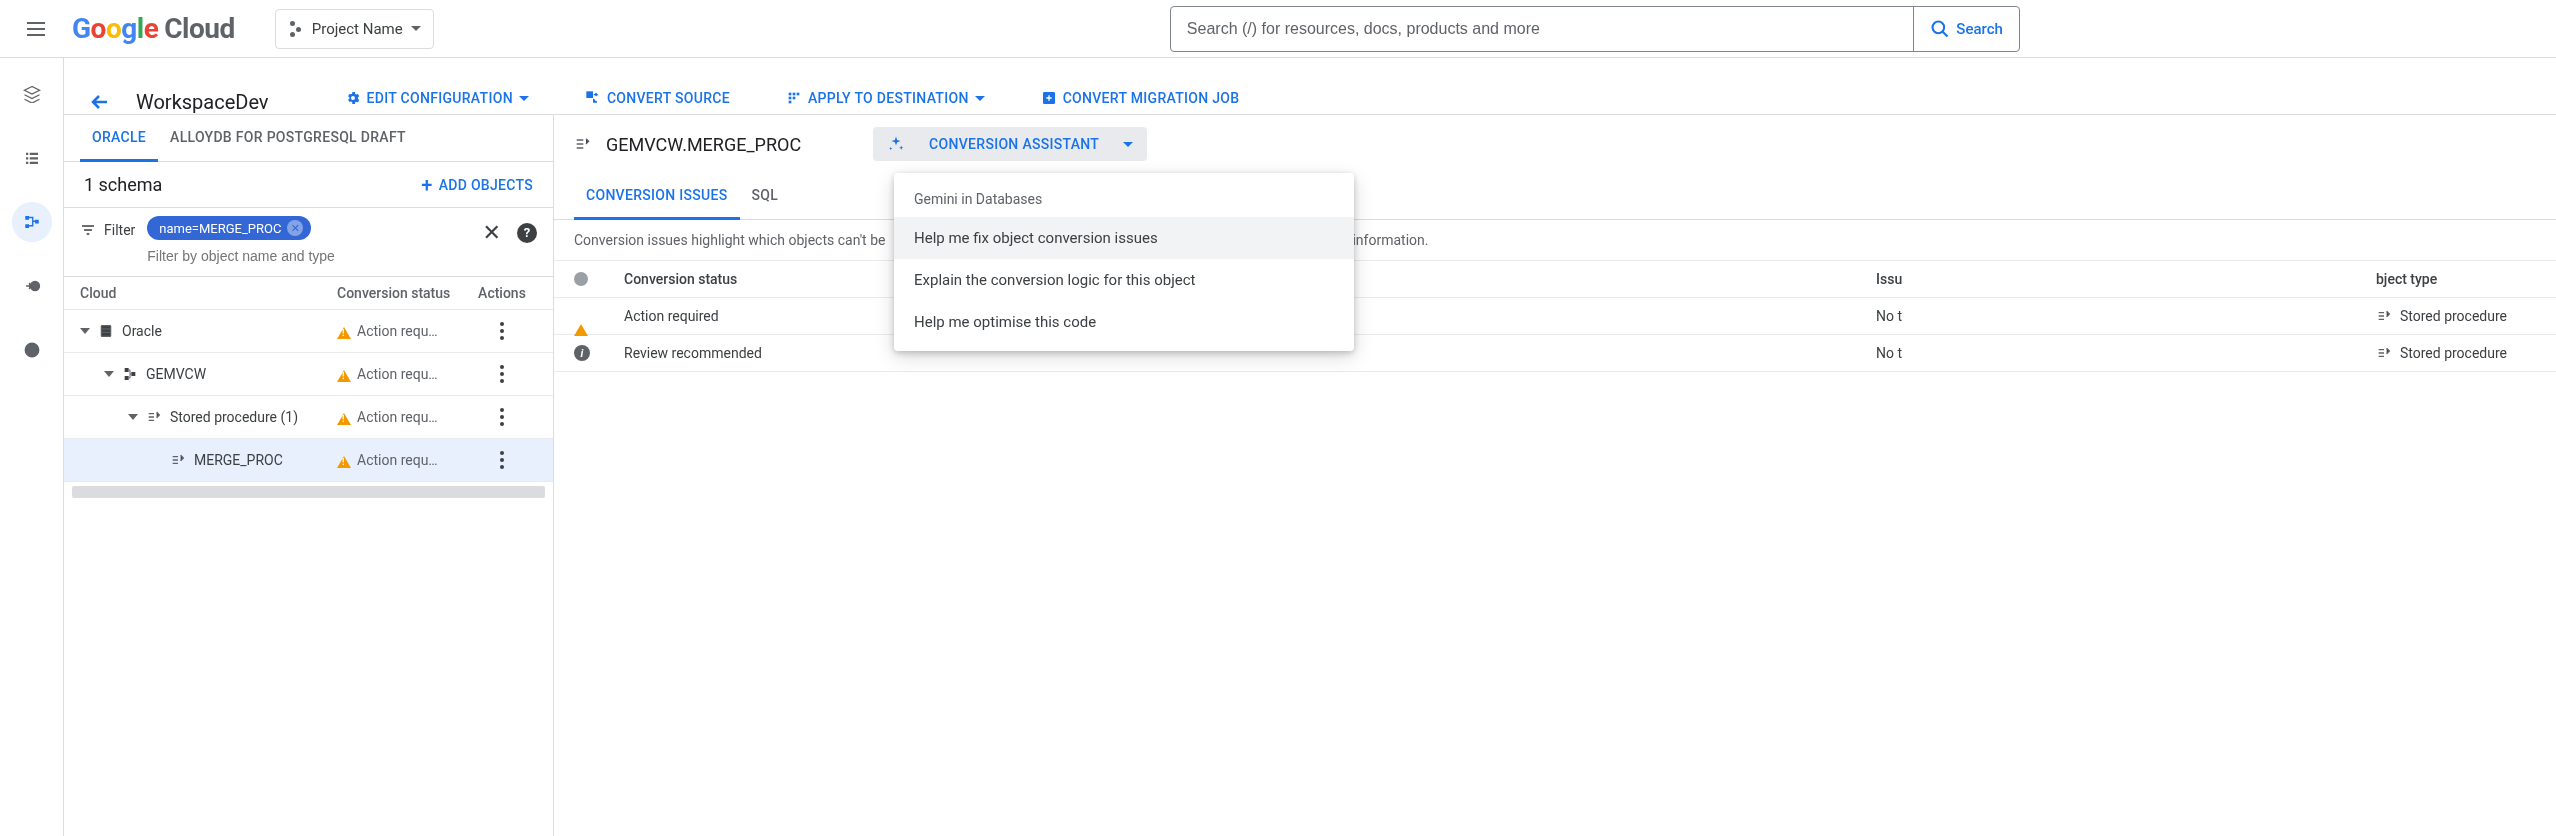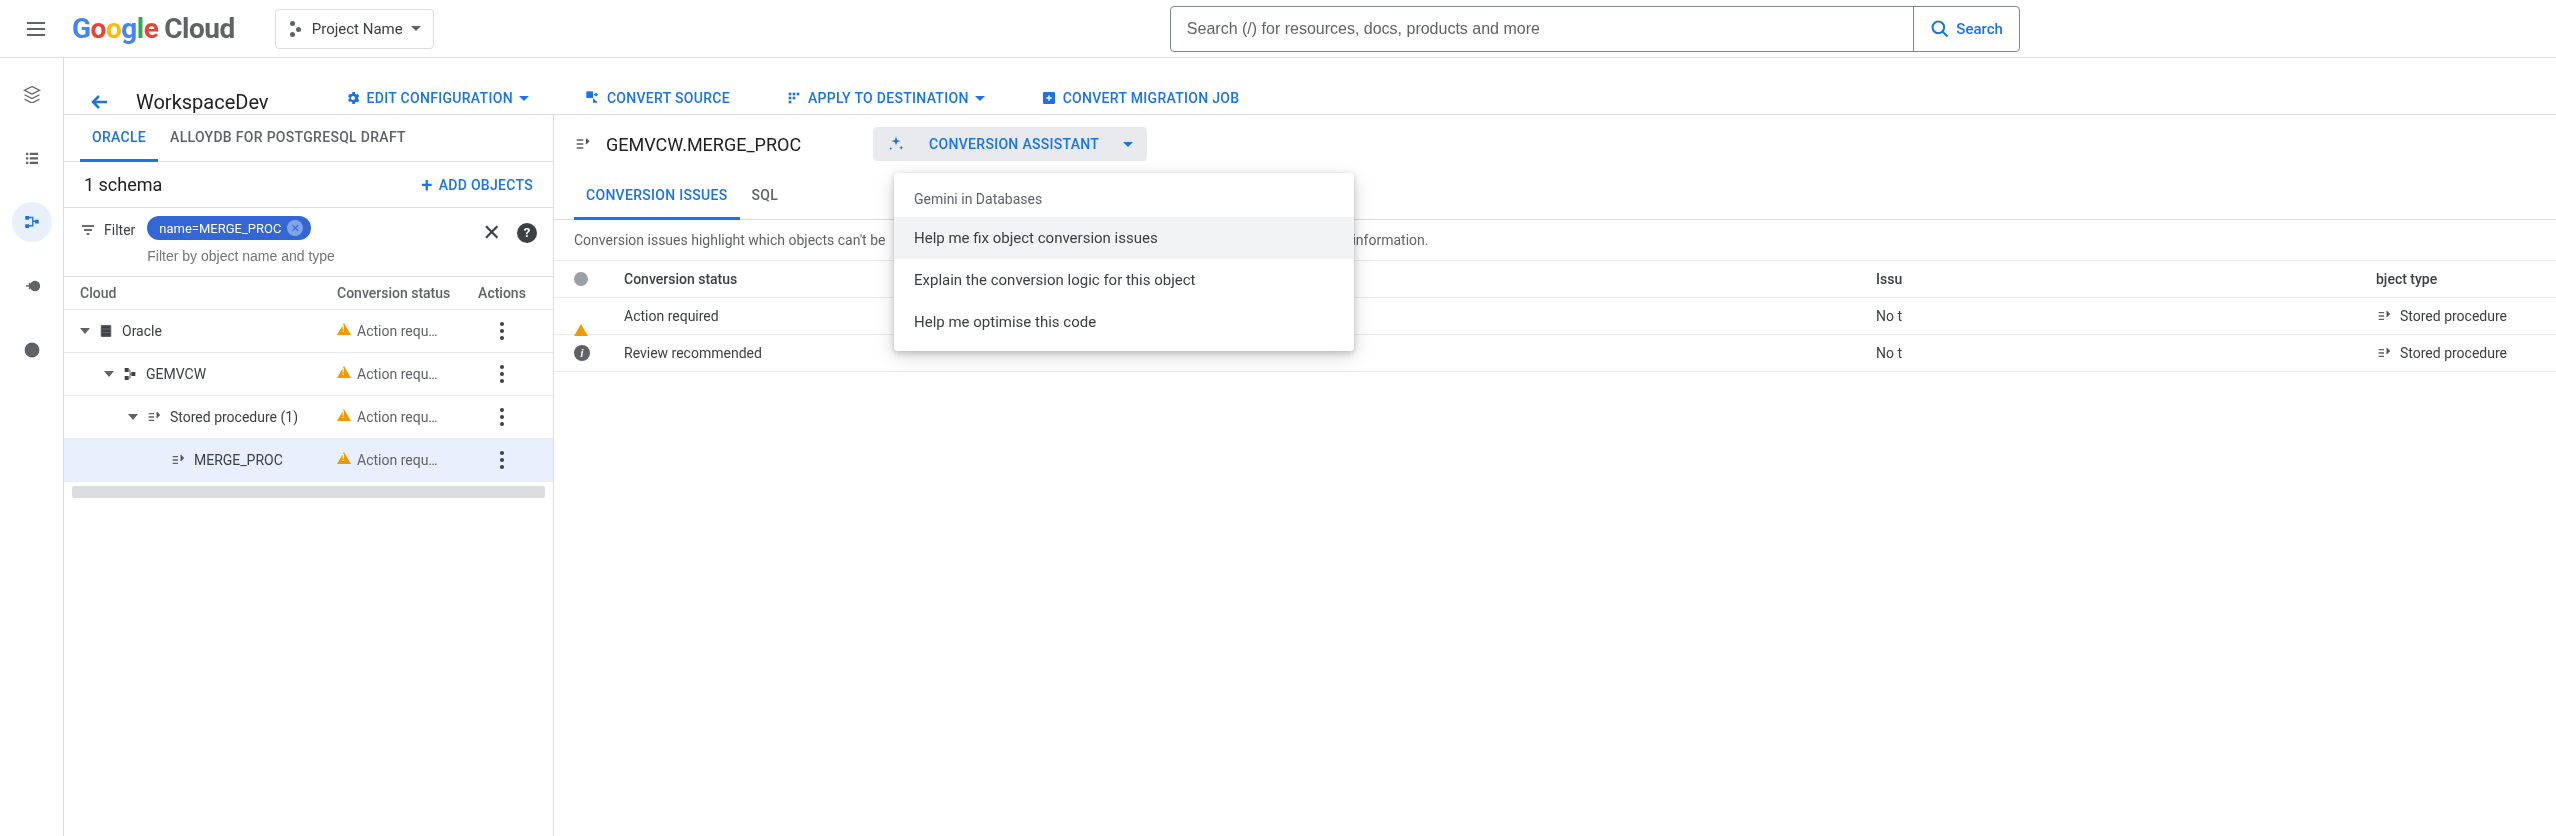--- a/index.html
+++ b/index.html
@@ -221,21 +221,21 @@
     .tree-row.selected { background: #e8f0fe; }
     .name-cell { display: flex; align-items: center; gap: 8px; }
     .expand-tri {
       width: 0; height: 0;
       border-left: 5px solid transparent;
       border-right: 5px solid transparent;
       border-top: 6px solid #5f6368;
       cursor: pointer;
     }
     .node-icon { width: 16px; height: 16px; display:flex; align-items:center; justify-content:center; }
-    .status-cell { display: flex; align-items: flex-start; gap: 6px; color: #5f6368; white-space: nowrap; overflow: hidden; }
+    .status-cell { display: flex; align-items: flex-end; gap: 6px; color: #5f6368; white-space: nowrap; overflow: hidden; }
     .warn-tri {
       width: 0; height: 0;
       border-left: 7px solid transparent;
       border-right: 7px solid transparent;
       border-bottom: 12px solid #f29900;
       position: relative;
       flex-shrink: 0;
     }
     .warn-tri::after {
       content: "!"; position: absolute;

